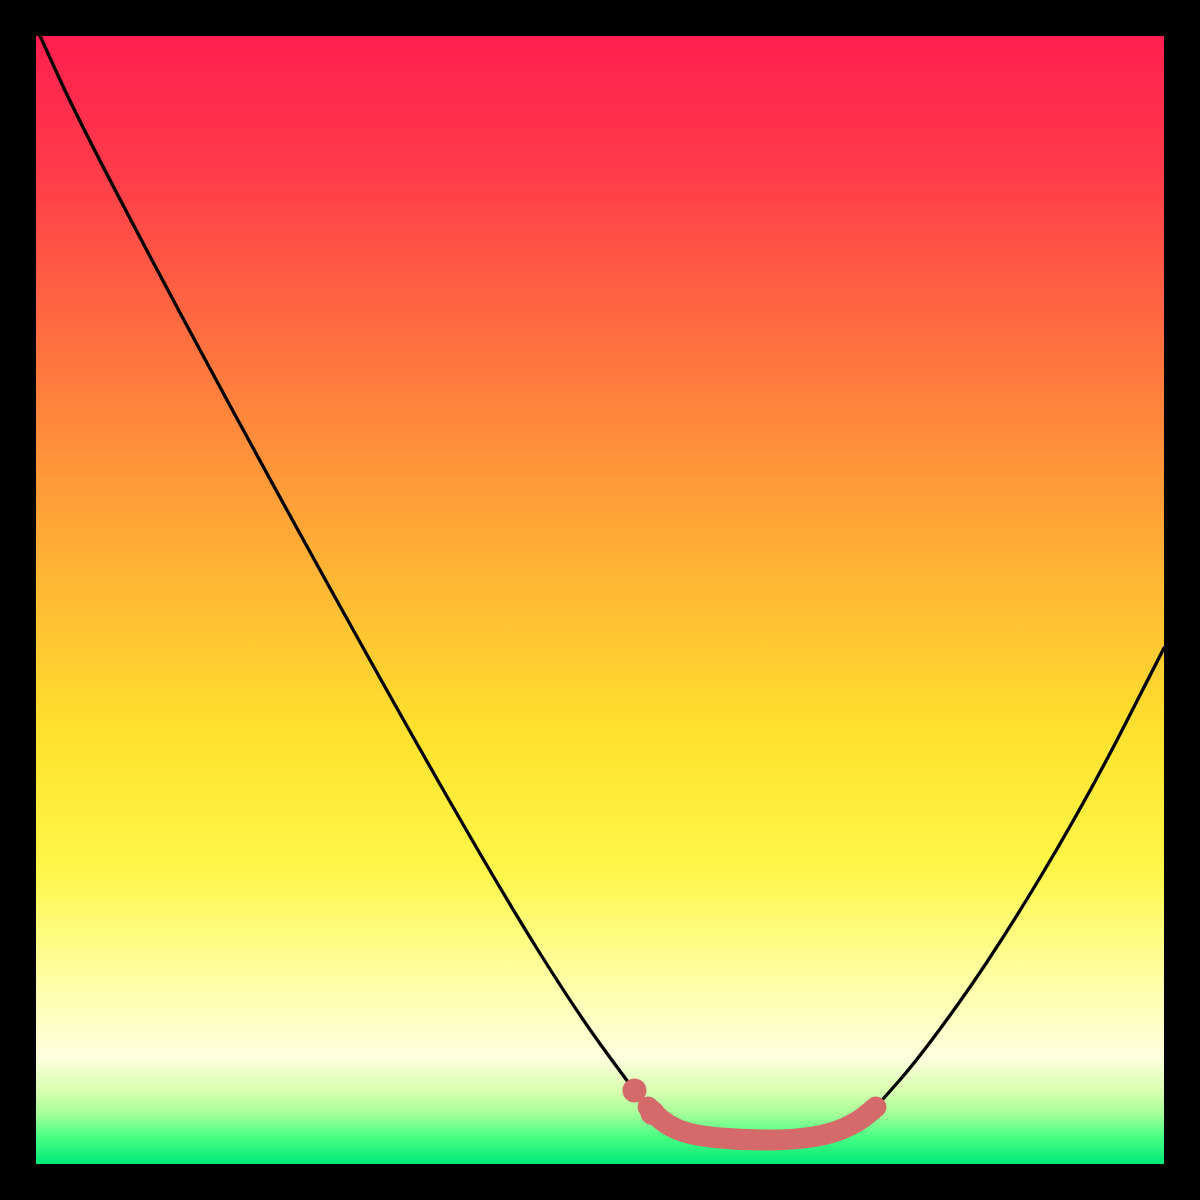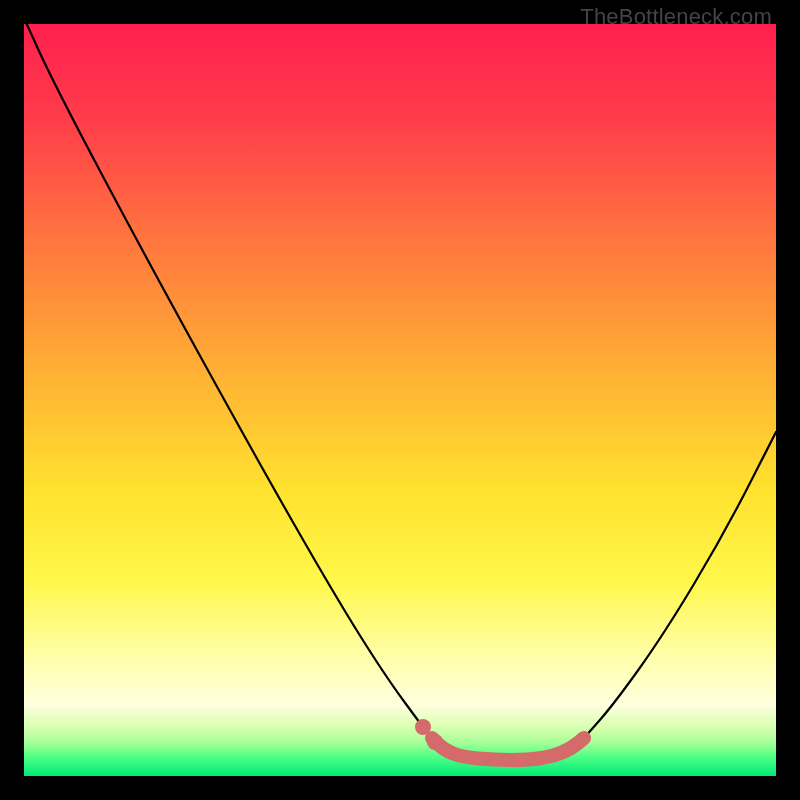--- a/index.html
+++ b/index.html
@@ -77,14 +77,13 @@
       <rect x="0" y="0" width="752" height="752" fill="url(#bg-grad)"></rect>
     </svg>
     <svg class="curves" viewBox="0 0 752 752" preserveAspectRatio="none">
         <path d="M 0 -6 Q 0 -6 15 27 Q 30 60 75 145 Q 120 230 175 330 Q 230 430 270 500 Q 310 570 335 610 Q 360 650 379 676 Q 398 702 403 708 T 408 714" fill="none" stroke="#000000" stroke-width="2.2" stroke-linecap="round" stroke-linejoin="round"></path>
         <path d="M 560 714 Q 560 714 575 697 Q 590 680 615 645 Q 640 610 670 560 Q 700 510 726 459 T 752 408" fill="none" stroke="#000000" stroke-width="2.2" stroke-linecap="round" stroke-linejoin="round"></path>
         <path d="M 408 714 Q 408 714 414 720 Q 420 726 429 729.5 Q 438 733 454 734.5 Q 470 736 487.5 736 Q 505 736 517.5 734 Q 530 732 539 728 Q 548 724 554 719 T 560 714" fill="none" stroke="#d46a6a" stroke-width="14" stroke-linecap="round" stroke-linejoin="round"></path>
         <circle cx="399" cy="703" r="8" fill="#d46a6a"></circle>
         <circle cx="411" cy="718" r="8" fill="#d46a6a"></circle>
       </svg>
   </div>
-  <div class="watermark">TheBottleneck.com</div>
 </div>
 
 </body></html>

